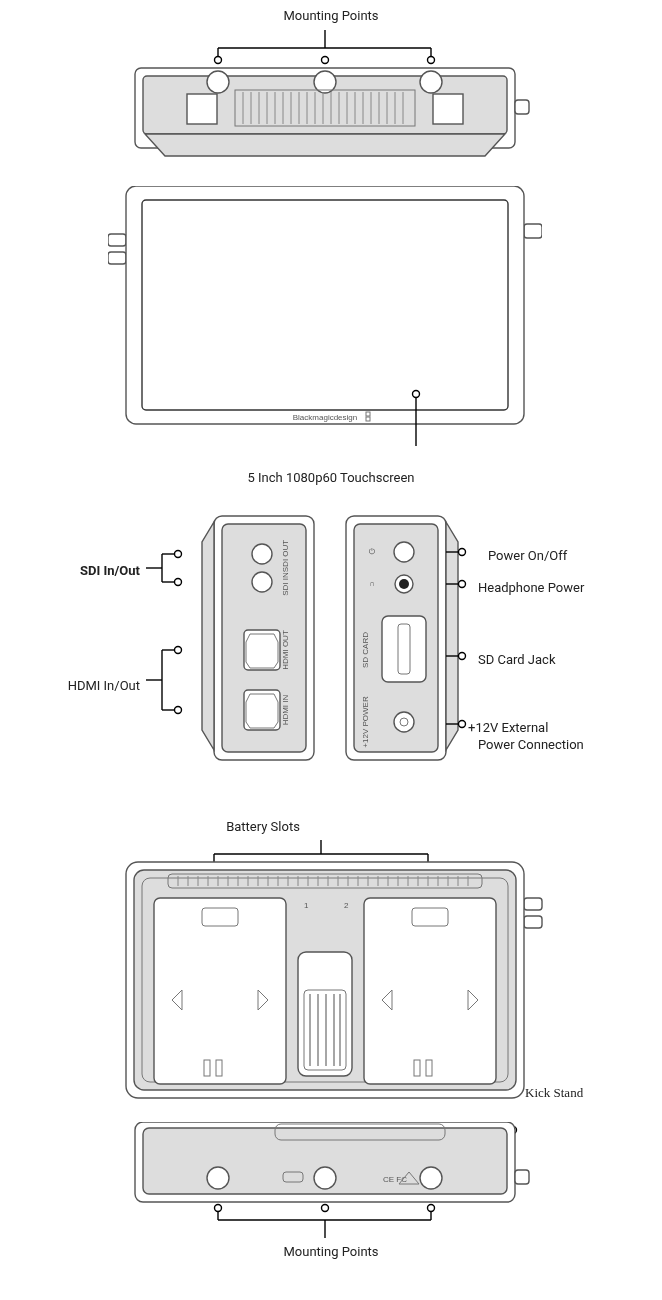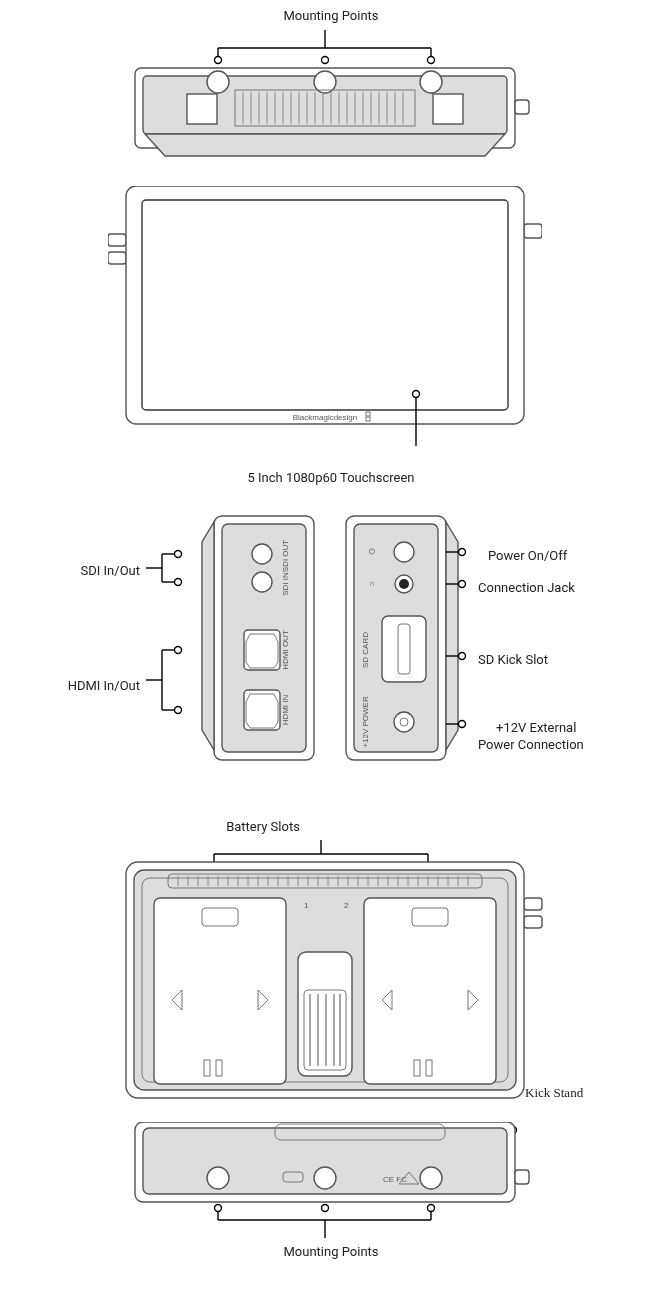--- a/index.html
+++ b/index.html
@@ -99,27 +99,27 @@
 
   <text class="txt" x="217" y="234" text-anchor="middle">Blackmagicdesign</text>
   <rect class="thin" x="258" y="226" width="4" height="4"></rect>
   <rect class="thin" x="258" y="231" width="4" height="4"></rect>
 
   <line class="mark" x1="308" y1="260" x2="308" y2="208"></line>
   <circle class="dot" cx="308" cy="208" r="3.5"></circle>
 </svg>
 <div class="lbl" style="left:0; width:662px; top:452px; text-align:center;margin-top:18px;">5 Inch 1080p60 Touchscreen</div>
 
-<div class="lbl" style="right:522px; top:563px; text-align:right;">SDI In/Out</div>
+<div class="lbl" style="right:522px; top:563px; text-align:right;font-weight:bold;">SDI In/Out</div>
 <div class="lbl" style="right:522px; top:678px; text-align:center;padding-left:34px;">HDMI In/Out</div>
 
 <div class="lbl" style="left:478px; top:548px;margin-left:10px;">Power On/Off</div>
-<div class="lbl" style="left:478px; top:580px;">Connection Jack</div>
-<div class="lbl" style="left:478px; top:652px;">SD Kick Slot</div>
-<div class="lbl" style="left:496px; top:720px;">+12V External</div>
+<div class="lbl" style="left:478px; top:580px;">Headphone Power</div>
+<div class="lbl" style="left:478px; top:652px;">SD Card Jack</div>
+<div class="lbl" style="left:468px; top:720px;">+12V External</div>
 <div class="lbl" style="left:478px; top:737px;">Power Connection</div>
 
 <svg style="position:absolute; left:146px; top:512px;" width="360" height="260">
 
   <g>
     <rect class="part" x="68" y="4" width="100" height="244" rx="8"></rect>
     <rect class="part-d" x="76" y="12" width="84" height="228" rx="6"></rect>
     <polygon class="part-d" points="68,238 56,218 56,30 68,10"></polygon>
 
     <circle class="part" cx="116" cy="42" r="10"></circle>

